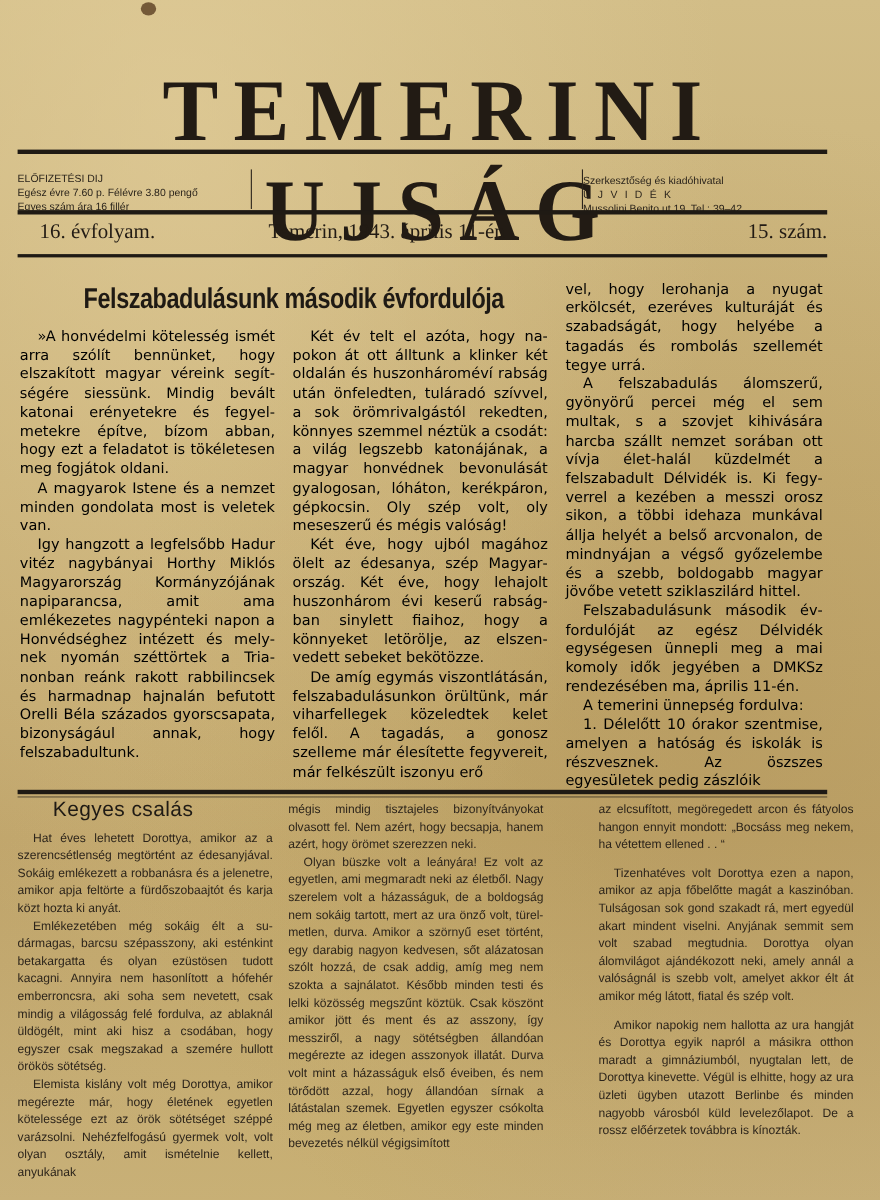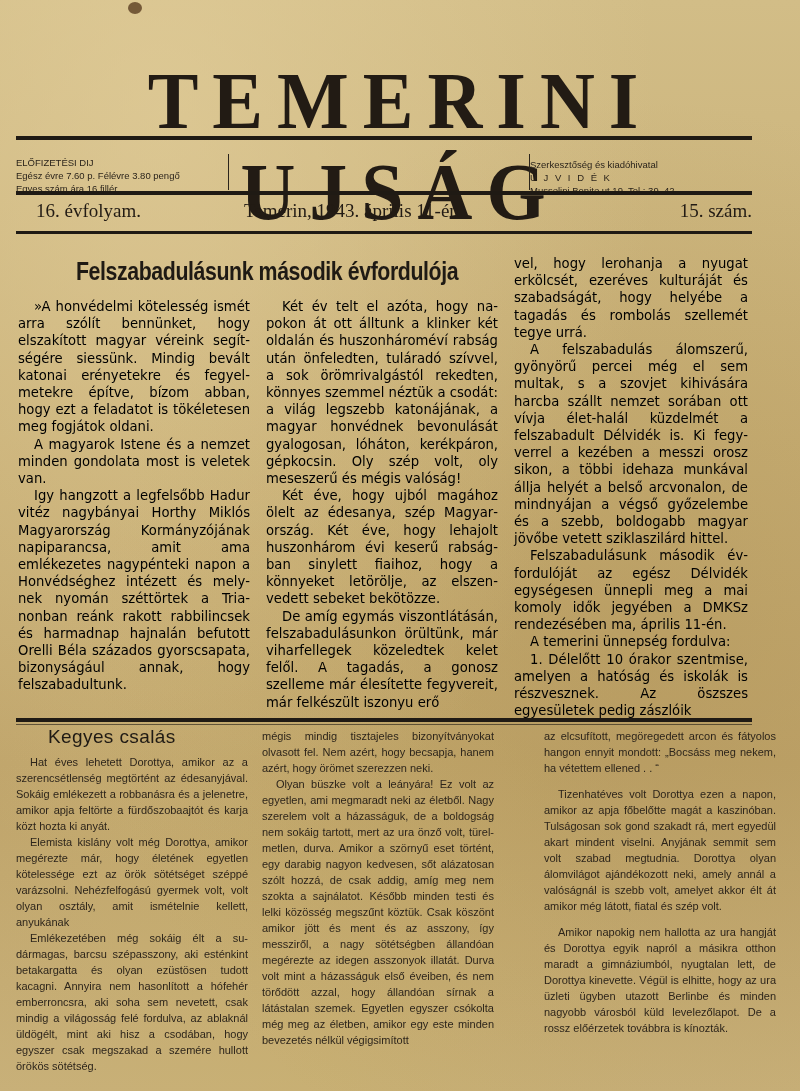--- a/index.html
+++ b/index.html
@@ -117,22 +117,22 @@
   <p>1. Délelőtt 10 órakor szent­mise, amelyen a hatóság és is­kolák is részvesznek. Az ösz­szes egyesületek pedig zászlóik</p>
 </div>
 
 <div class="rule" style="left:16px;top:718px;width:736px;height:4px;"></div>
 <div class="rule" style="left:16px;top:724px;width:736px;height:1px;opacity:0.6;"></div>
 
 <div class="kegyes-title">Kegyes csalás</div>
 
 <div class="col2" style="left:16px;top:754px;width:232px;">
   <p>Hat éves lehetett Dorottya, amikor az a szerencsétlenség megtörtént az édesanyjával. Sokáig emlékezett a rob­banásra és a jelenetre, amikor apja feltörte a fürdőszobaajtót és karja közt hozta ki anyát.</p>
+  <p>Emlékezetében még sokáig élt a su­dármagas, barcsu szépasszony, aki es­ténkint betakargatta és olyan ezüstösen tudott kacagni. Annyira nem hasonlí­tott a hófehér emberroncsra, aki soha sem nevetett, csak mindig a világosság felé fordulva, az ablaknál üldögélt, mint aki hisz a csodában, hogy egyszer csak megszakad a szemére hullott örö­kös sötétség.</p>
   <p>Elemista kislány volt még Dorottya, amikor megérezte már, hogy életének egyetlen kötelessége ezt az örök sötét­séget széppé varázsolni. Nehézfelfo­gású gyermek volt, volt olyan osztály, amit ismételnie kellett, anyukának</p>
-  <p>Emlékezetében még sokáig élt a su­dármagas, barcsu szépasszony, aki es­ténkint betakargatta és olyan ezüstösen tudott kacagni. Annyira nem hasonlí­tott a hófehér emberroncsra, aki soha sem nevetett, csak mindig a világosság felé fordulva, az ablaknál üldögélt, mint aki hisz a csodában, hogy egyszer csak megszakad a szemére hullott örö­kös sötétség.</p>
 </div>
 
 <div class="col2" style="left:262px;top:728px;width:232px;">
   <p class="noindent">mégis mindig tisztajeles bizonyítványo­kat olvasott fel. Nem azért, hogy be­csapja, hanem azért, hogy örömet sze­rezzen neki.</p>
   <p>Olyan büszke volt a leányára! Ez volt az egyetlen, ami megmaradt neki az életből. Nagy szerelem volt a há­zasságuk, de a boldogság nem sokáig tartott, mert az ura önző volt, türel­metlen, durva. Amikor a szörnyű eset történt, egy darabig nagyon kedvesen, sőt alázatosan szólt hozzá, de csak addig, amíg meg nem szokta a sajná­latot. Később minden testi és lelki kö­zösség megszűnt köztük. Csak köszönt amikor jött és ment és az asszony, így messziről, a nagy sötétségben állan­dóan megérezte az idegen asszonyok illatát. Durva volt mint a házasságuk első éveiben, és nem törődött azzal, hogy állandóan sírnak a látástalan szemek. Egyetlen egyszer csókolta még meg az életben, amikor egy este minden bevezetés nélkül végigsimított</p>
 </div>
 
 <div class="col2" style="left:512px;top:728px;width:232px;margin-left:32px;">
   <p class="noindent">az elcsufított, megöregedett arcon és fátyolos hangon ennyit mondott: „Bo­csáss meg nekem, ha vétettem elle­ned . . “</p>
   <p class="gap">Tizenhatéves volt Dorottya ezen a napon, amikor az apja főbelőtte magát a kaszinóban. Tulságosan sok gond szakadt rá, mert egyedül akart min­dent viselni. Anyjának semmit sem volt szabad megtudnia. Dorottya olyan álomvilágot ajándékozott neki, amely annál a valóságnál is szebb volt, ame­lyet akkor élt át amikor még látott, fia­tal és szép volt.</p>

